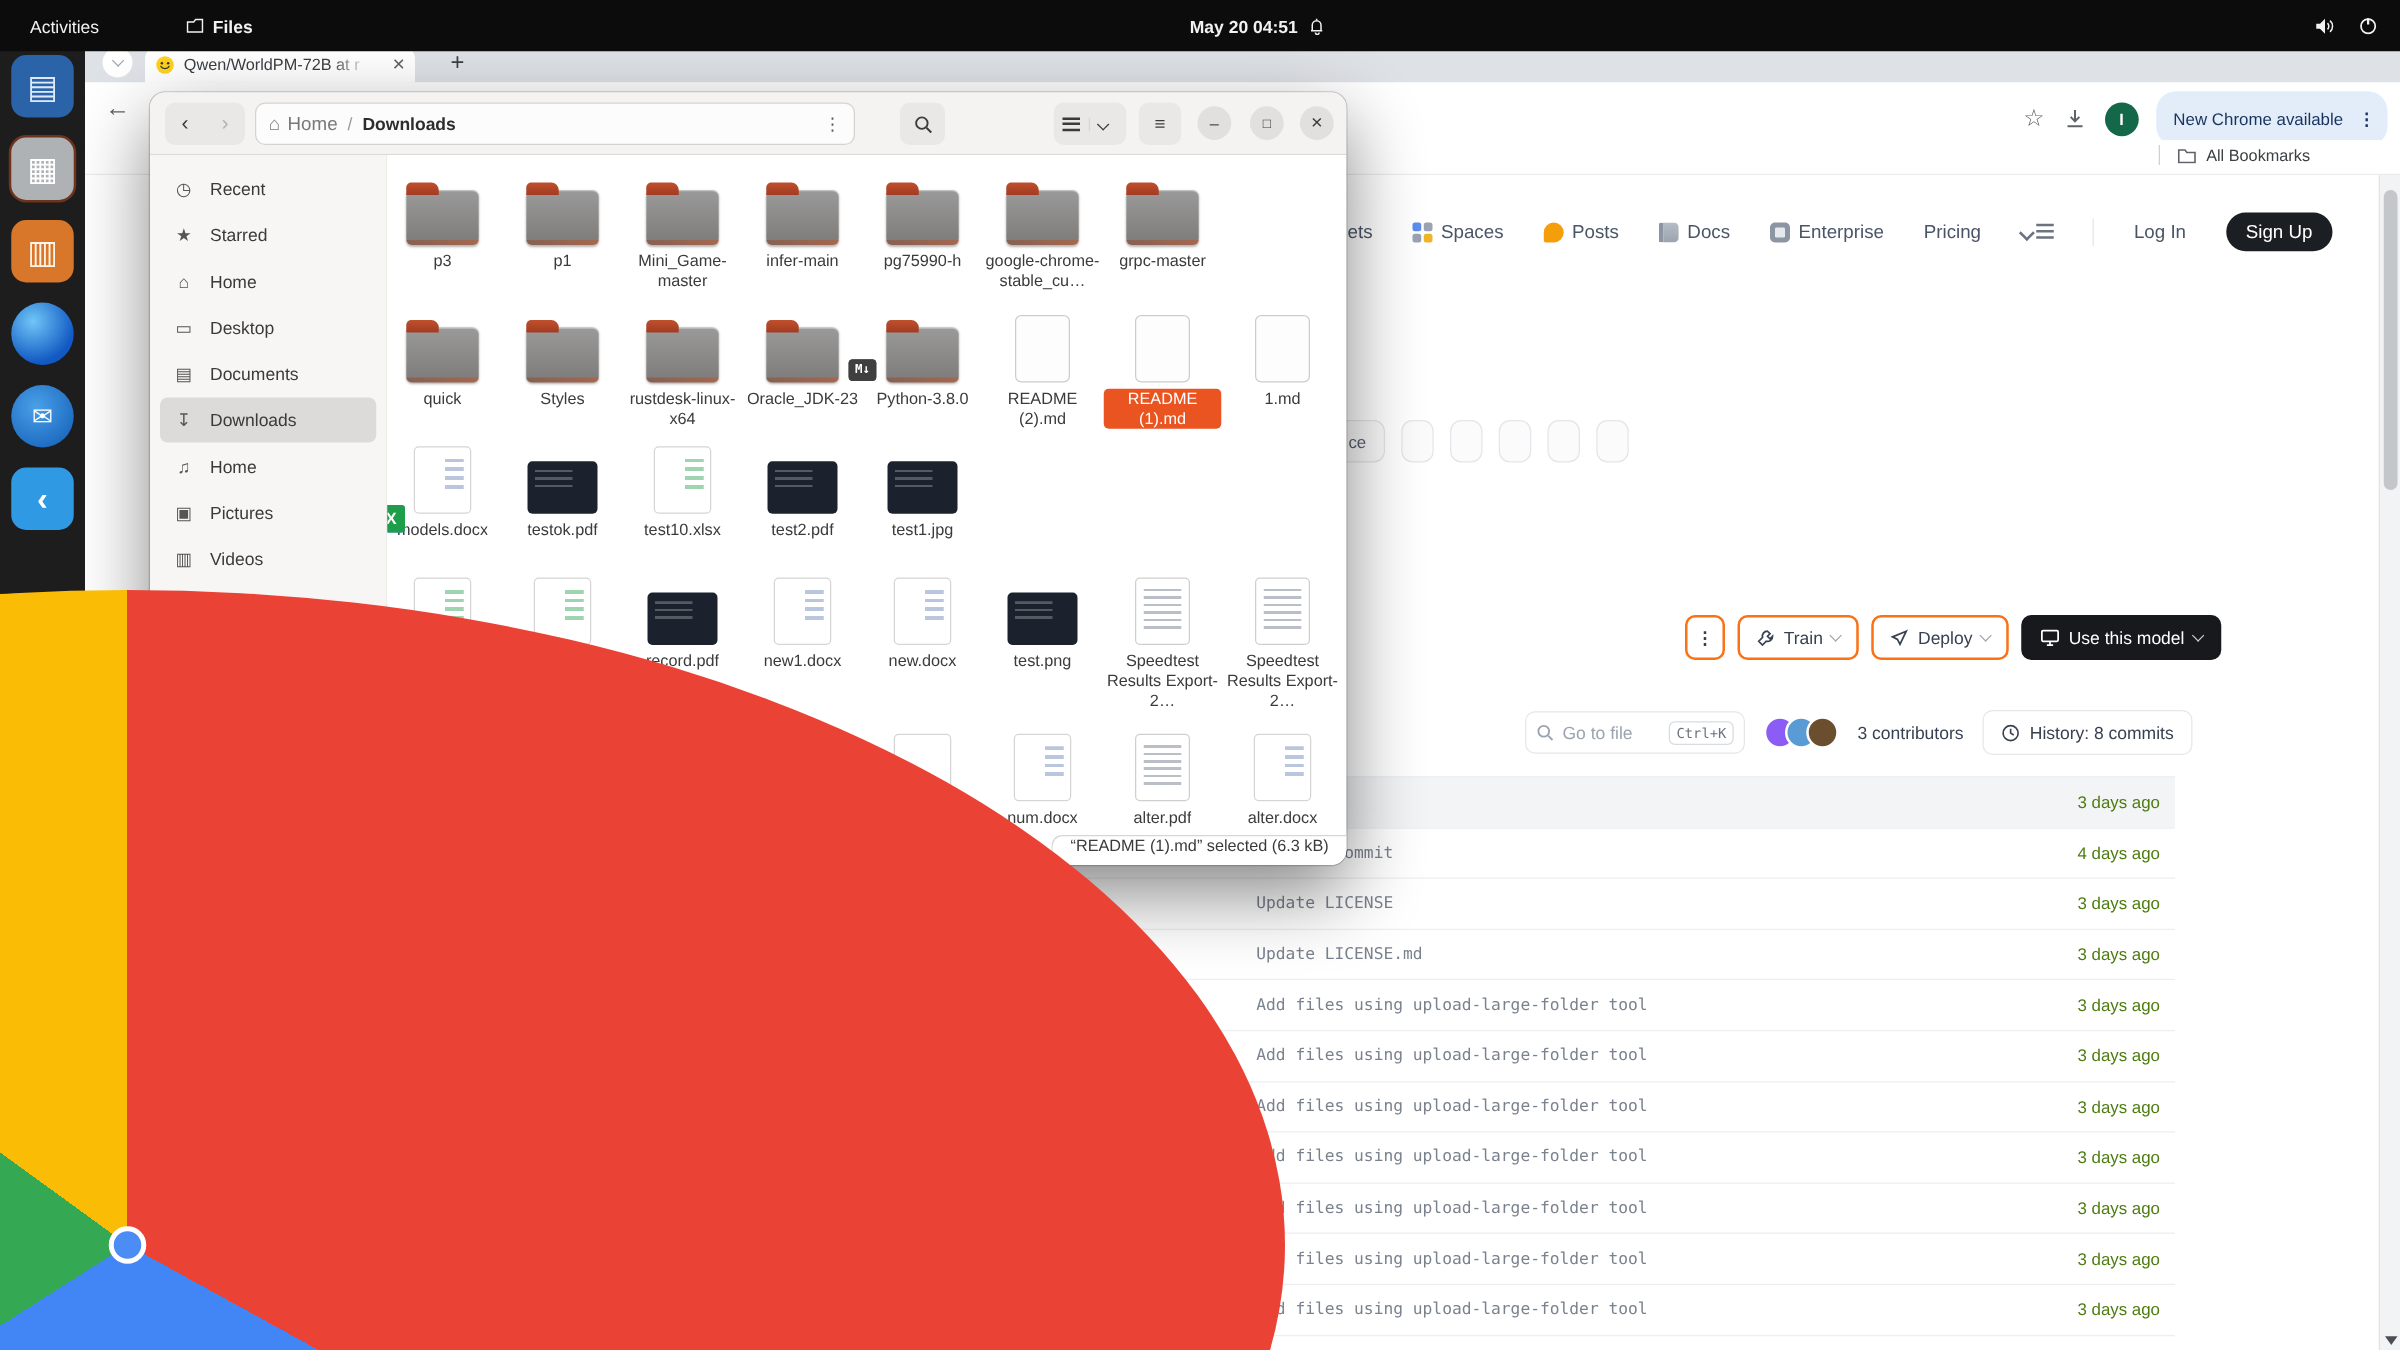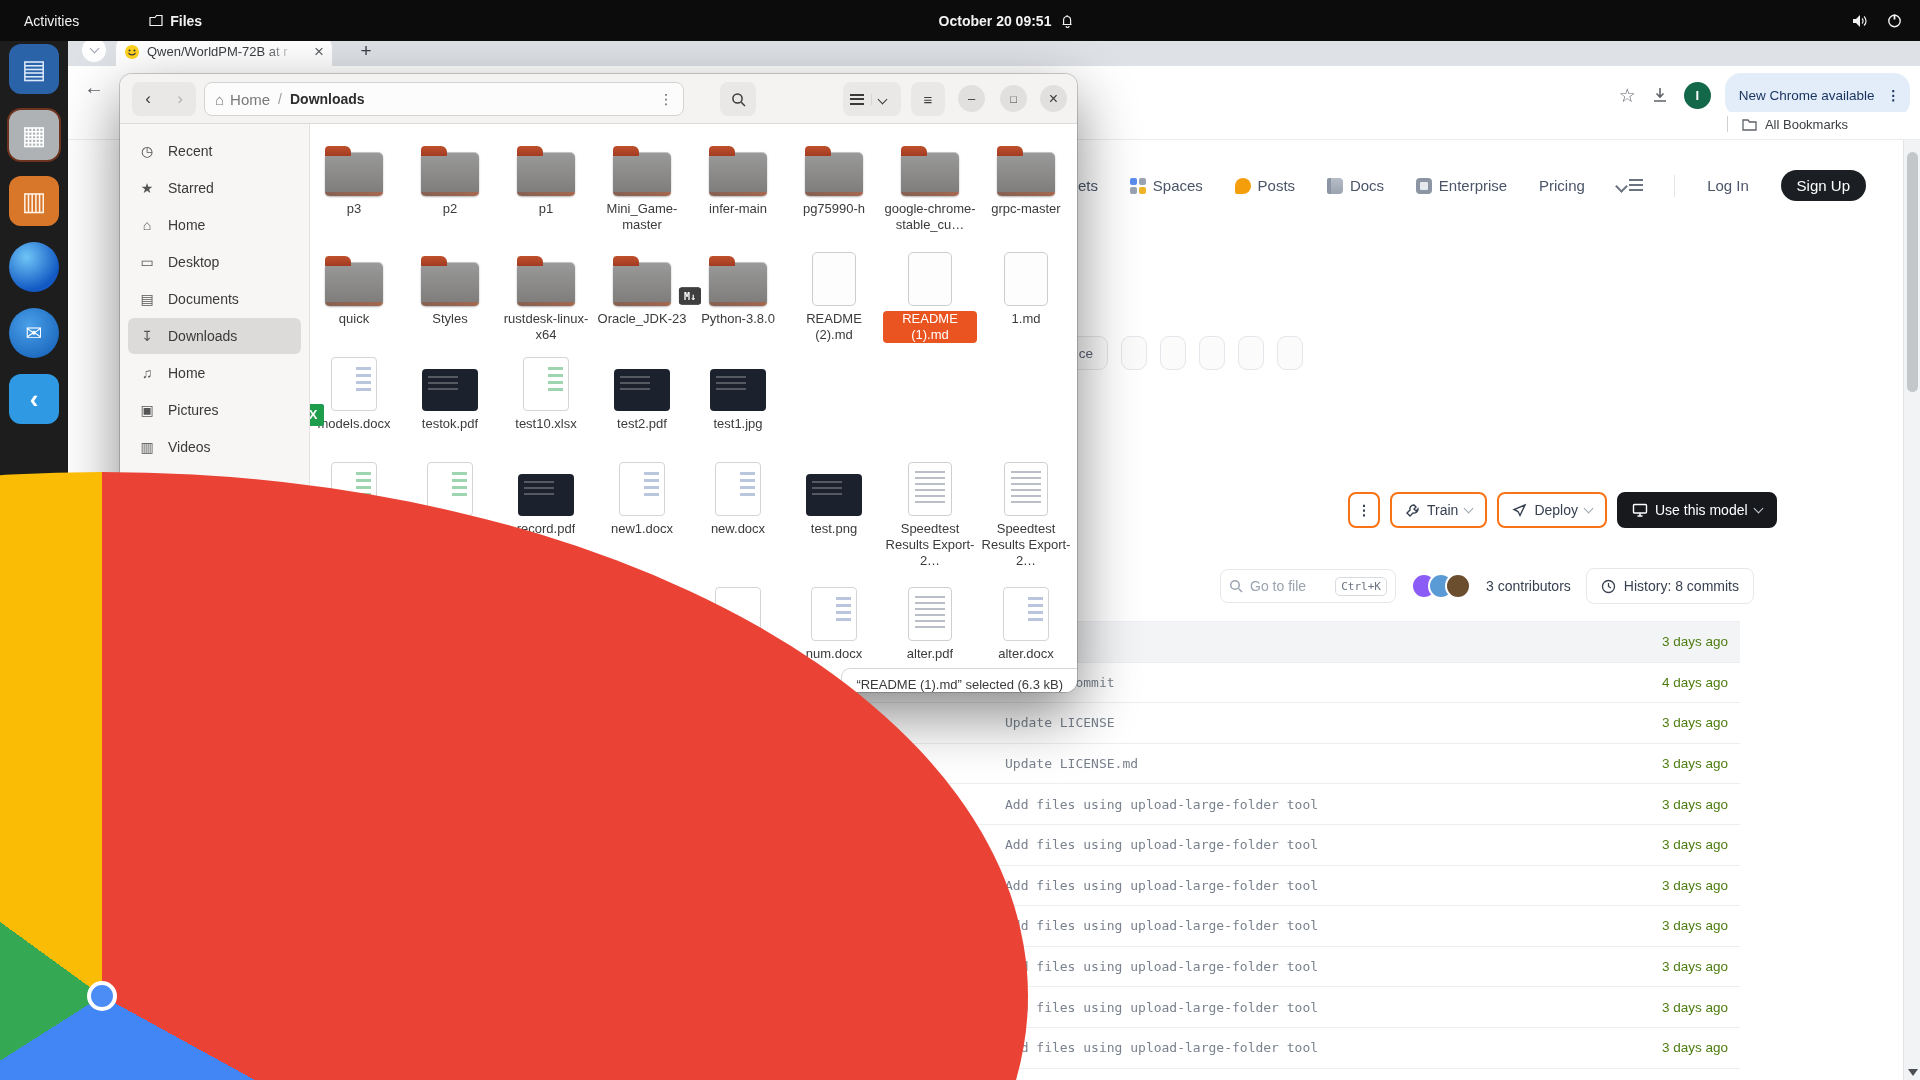--- a/index.html
+++ b/index.html
@@ -173,21 +173,21 @@
   .gicon.thumbdark .art::after{content:"";position:absolute;left:6px;top:7px;width:30px;height:16px;background:repeating-linear-gradient(rgba(255,255,255,.25) 0 2px,transparent 2px 6px)}
   .gicon.pagelight .art{width:44px;height:54px;background:#fff;border:1px solid #cfcfcf;border-radius:4px}
   .gicon.pagelight .art::after{content:"";position:absolute;left:6px;right:6px;top:8px;bottom:8px;background:repeating-linear-gradient(#b9bec7 0 2px,transparent 2px 6px)}
   .gicon.gear .art{width:50px;height:50px;background:#d7d7d7;border-radius:10px}
   .gicon.gear .g{left:50%;top:50%;transform:translate(-50%,-50%);font-size:27px;color:#585858}
   .gicon.cblue .art{width:48px;height:48px;background:#2b66c9;border-radius:50%}
   .gicon.cblue .g{left:50%;top:50%;transform:translate(-50%,-50%);color:#fff;font:700 20px "Liberation Sans",sans-serif}
   .glabel{margin-top:5px;max-width:94px;font-size:13px;line-height:1.22;color:#3b3b3b;text-align:center;word-break:break-word;display:-webkit-box;-webkit-line-clamp:3;-webkit-box-orient:vertical;overflow:hidden}
   .glabel.sel{background:#e95420;color:#fff;border-radius:4px;padding:0 5px}
 
-  .statusbar{position:absolute;right:0;bottom:0;height:24px;background:#fff;border-top:1px solid #d8d6d4;border-left:1px solid #d8d6d4;border-top-left-radius:9px;border-bottom-right-radius:12px;display:flex;align-items:flex-end;padding:0 14px;font-size:13px;color:#3a3a3a;white-space:nowrap}
+  .statusbar{position:absolute;right:0;bottom:0;height:24px;background:#fff;border-top:1px solid #d8d6d4;border-left:1px solid #d8d6d4;border-top-left-radius:9px;border-bottom-right-radius:12px;display:flex;align-items:flex-start;padding:0 14px;font-size:13px;color:#3a3a3a;white-space:nowrap}
 
   
   .dialog{position:absolute;left:645px;top:267px;width:288px;height:150px;background:#fff;border-radius:12px;box-shadow:0 10px 34px rgba(0,0,0,.38),0 0 0 1px rgba(0,0,0,.1);z-index:40}
   .dialog::before{content:"";position:absolute;left:155px;top:-8px;width:16px;height:16px;background:#fff;transform:rotate(45deg);box-shadow:-1px -1px 0 rgba(0,0,0,.1)}
   .dtitle{margin-top:17px;text-align:center;font-size:17px;font-weight:700;color:#3d3d3d}
   .dinput{position:absolute;left:16px;top:52px;width:256px;height:34px;border:2px solid #edb298;border-radius:8px;background:#fff;display:flex;align-items:center;padding:0 10px;font-size:14px;color:#1c1c1c;cursor:text}
   .caret{display:inline-block;width:1.5px;height:17px;background:#1c1c1c;margin:0 0.5px}
   .dbtn{position:absolute;right:16px;bottom:14px;height:31px;padding:0 18px;background:#1aa034;border:none;border-radius:8px;color:#fff;font-size:14px;font-weight:700;cursor:pointer}
 
   svg{display:block}
@@ -201,21 +201,21 @@
     <span class="tb-activities">Activities</span>
     <span class="tb-app">
       <span class="tb-ic">
         <svg width="14" height="13" viewBox="0 0 14 13" fill="none" stroke="#f2f2f2" stroke-width="1.2">
             <path d="M1 3.5h5l1.5-2H13v10H1z"></path>
           </svg>
       </span>
       <span>Files</span>
     </span>
     <span class="tb-clock">
-      <span>October 20 09:51</span>
+      <span>May 20 04:51</span>
       <span class="tb-ic">
         <svg width="13" height="14" viewBox="0 0 13 14" fill="none" stroke="#f2f2f2" stroke-width="1.2">
             <path d="M2 10.5h9M3 10.5V6a3.5 3.5 0 017 0v4.5M5.5 12a1 1 0 003 0M6.5 2V1"></path>
           </svg>
       </span>
     </span>
     <span class="tb-right">
       <span class="tb-ic">
         <svg width="17" height="14" viewBox="0 0 17 14" fill="#f2f2f2">
             <path d="M1 5h3l4-4v12l-4-4H1z"></path>
@@ -806,27 +806,20 @@
       <div class="grow" style="top:16px">
 
           <div class="cell">
             <div class="gicon folder">
               <span class="art"></span>
               <span class="g"></span>
             </div>
             <div class="glabel"><span>p3</span></div>
           </div>
 
-          <div class="cell">
-            <div class="gicon folder">
-              <span class="art"></span>
-              <span class="g"></span>
-            </div>
-            <div class="glabel"><span>p2</span></div>
-          </div>
 
           <div class="cell">
             <div class="gicon folder">
               <span class="art"></span>
               <span class="g"></span>
             </div>
             <div class="glabel"><span>p1</span></div>
           </div>
 
           <div class="cell">

